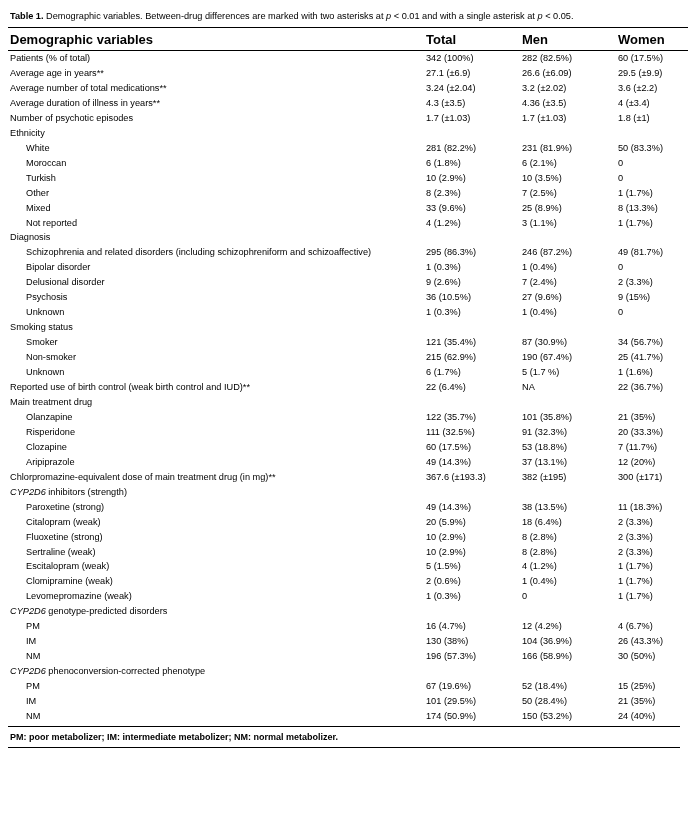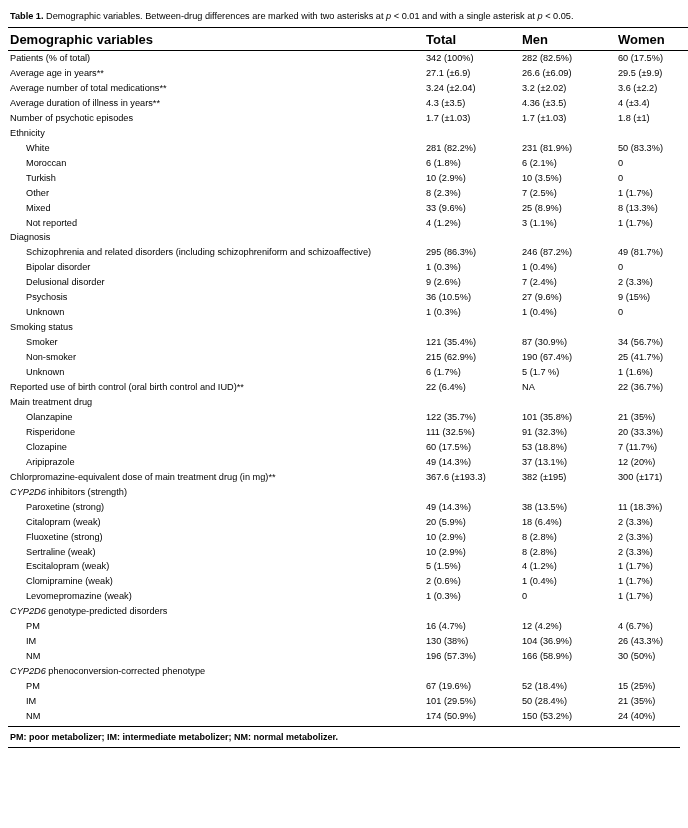--- a/index.html
+++ b/index.html
@@ -222,21 +222,21 @@
           <td class="c-men">190 (67.4%)</td>
           <td class="c-women">25 (41.7%)</td>
         </tr>
         <tr>
           <td class="c-label indent1">Unknown</td>
           <td class="c-total">6 (1.7%)</td>
           <td class="c-men">5 (1.7 %)</td>
           <td class="c-women">1 (1.6%)</td>
         </tr>
         <tr>
-          <td class="c-label">Reported use of birth control (oral birth control and IUD)**</td>
+          <td class="c-label">Reported use of birth control (weak birth control and IUD)**</td>
           <td class="c-total">22 (6.4%)</td>
           <td class="c-men">NA</td>
           <td class="c-women">22 (36.7%)</td>
         </tr>
         <tr>
           <td class="c-label">Main treatment drug</td>
           <td class="c-total"></td>
           <td class="c-men"></td>
           <td class="c-women"></td>
         </tr>

